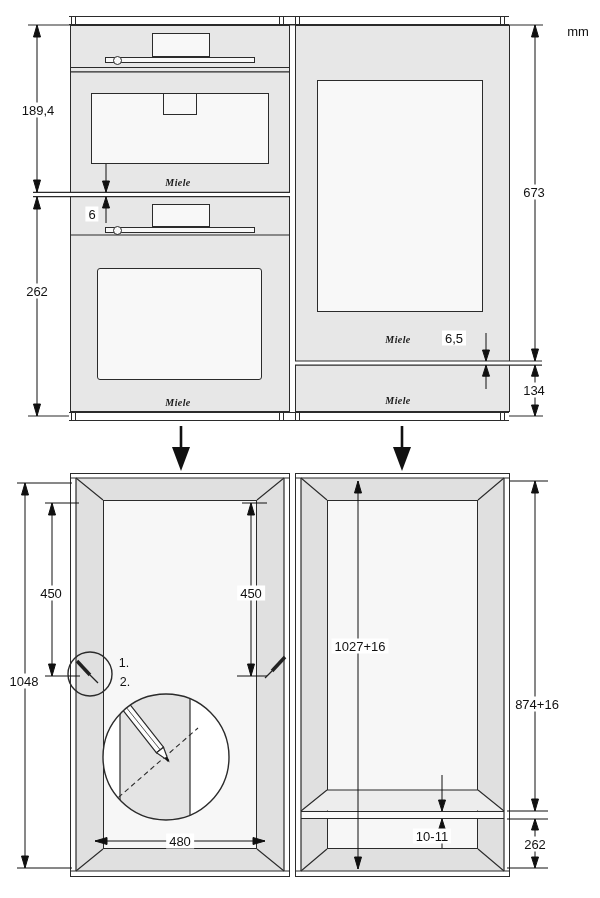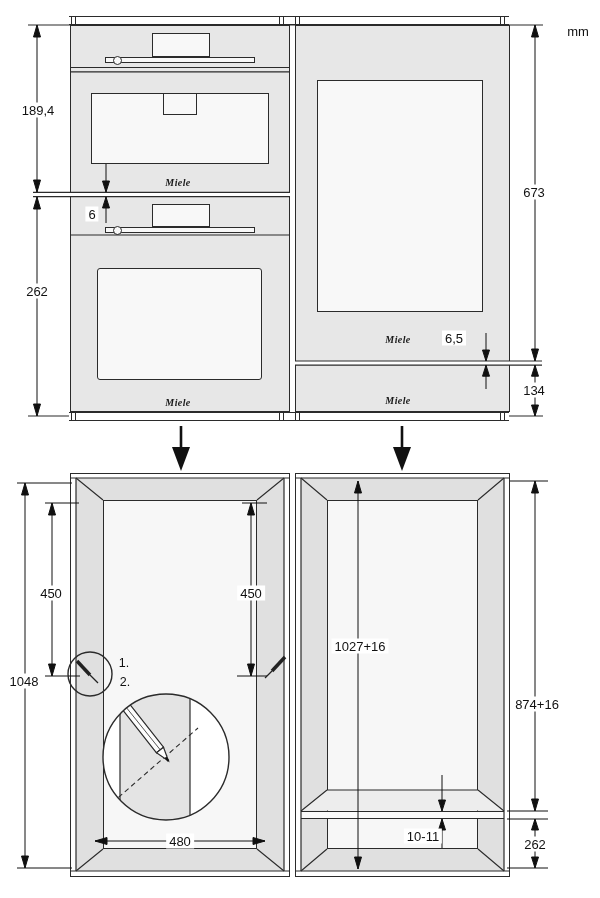--- a/index.html
+++ b/index.html
@@ -170,16 +170,16 @@
   <div class="dim" style="left:534px;top:390px;">134</div>
 
   <div class="dim" style="left:24px;top:681px;">1048</div>
   <div class="dim" style="left:51px;top:593px;">450</div>
   <div class="dim" style="left:251px;top:593px;">450</div>
   <div class="dim plain" style="left:124px;top:663px;font-size:12.5px;">1.</div>
   <div class="dim plain" style="left:125px;top:682px;font-size:12.5px;">2.</div>
   <div class="dim" style="left:180px;top:841px;">480</div>
   <div class="dim" style="left:360px;top:646px;">1027+16</div>
   <div class="dim" style="left:537px;top:680px;margin-top:24px;">874+16</div>
-  <div class="dim" style="left:423px;top:836px;">10-11</div>
+  <div class="dim" style="left:432px;top:836px;">10-11</div>
   <div class="dim" style="left:535px;top:844px;">262</div>
 
 </div>
 
 </body></html>

